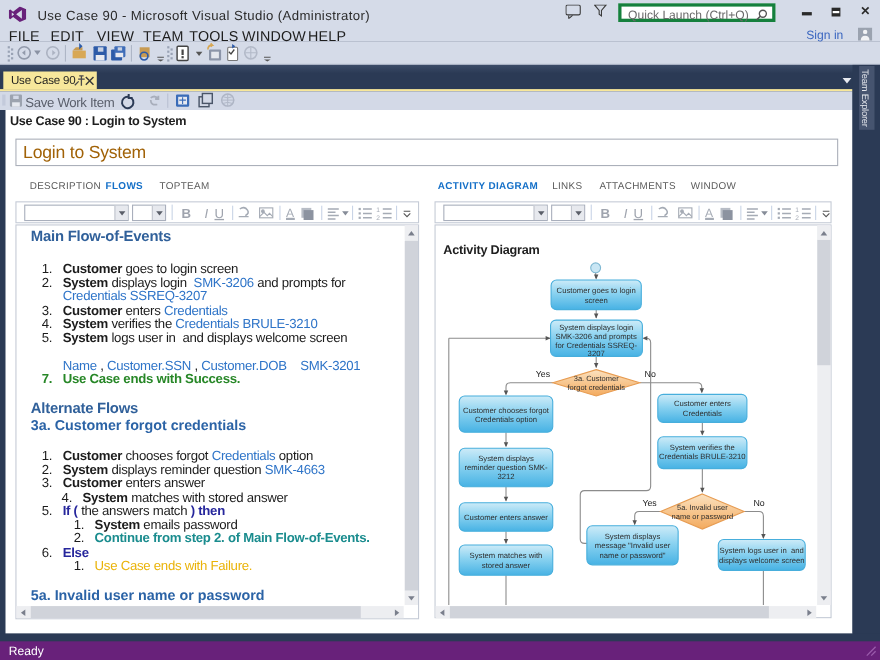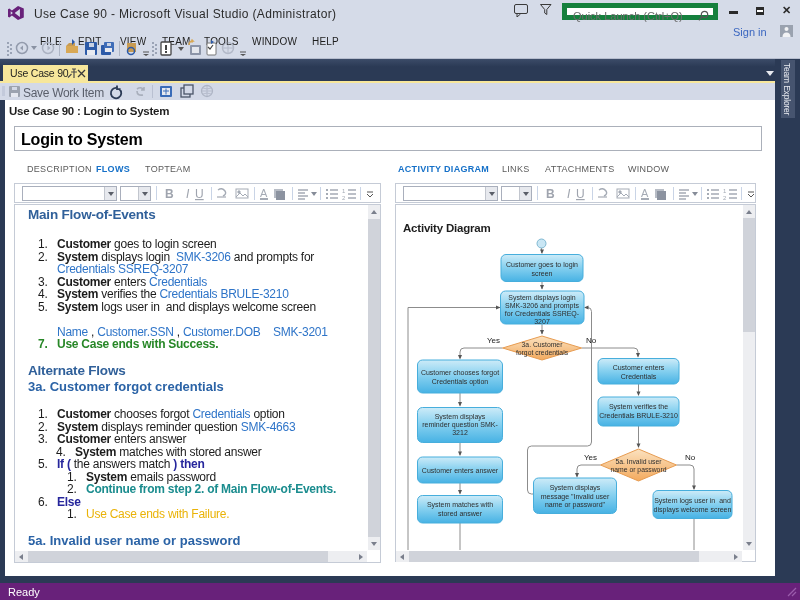--- a/index.html
+++ b/index.html
@@ -10,21 +10,21 @@
 #titlebar { left:0; top:0; width:800px; height:38px; background:#D5DBE8; }
 #toolbar1 { left:0; top:38px; width:800px; height:21px; background:#D5DBE8; border-bottom:1px solid #B6BDCE; }
 #tabbar { left:0; top:59px; width:800px; height:22px; background:linear-gradient(#3C4C68,#2B3A55 35%); }
 #yellowline { left:0; top:81px; width:775px; height:2px; background:#F7E79B; }
 #savebar { left:0; top:83px; width:775px; height:17px; background:#D3D9E7; }
 #docarea { left:5px; top:100px; width:770px; height:476px; background:#FFFFFF; }
 #rightnavy { left:775px; top:59px; width:25px; height:517px; background:#2B3A55; }
 #bottomnavy { left:0; top:576px; width:800px; height:7px; background:#2B3A55; }
 #statusbar { left:0; top:583px; width:800px; height:17px; background:#68217A; color:#FFFFFF; font-size:11px; }
 
-.menu { font-size:10px; color:#1E1E1E; top:36px; letter-spacing:0.2px;margin-left:32px; }
+.menu { font-size:13px; color:#1E1E1E; top:25px; letter-spacing:0.2px; }
 
 #doctab { left:3px; top:65px; width:85px; height:16px; background:#F7E79B; color:#1E1E1E; font-size:10.5px; letter-spacing:-0.2px; }
 
 .ptb { top:183px; height:20px; background:#FFFFFF; border:1px solid #C5CBD6; overflow:hidden; }
 .combo { position:absolute; top:2px; height:15px; background:#fff; border:1px solid #A9AFBC; }
 .combo .btn { position:absolute; right:0; top:0; width:12px; height:13px; background:#E7E9EE; border-left:1px solid #C2C6CE; }
 .combo .btn:after { content:""; position:absolute; left:3px; top:5px; border-left:3px solid transparent; border-right:3px solid transparent; border-top:4px solid #5A5E68; }
 .tsep { position:absolute; top:2px; width:1px; height:14px; background:#C9D4E6; }
 
 .cbox { background:#fff; border:1px solid #C5CBD6; }
@@ -64,21 +64,21 @@
   <path d="M10 0 L15.8 2.4 V11.6 L10 14 L3.9 9.4 L1.4 11.4 L0 10.7 V3.3 L1.4 2.6 L3.9 4.6 Z M2.7 5.3 V8.7 L4.9 7 Z M6.7 7 L11.9 11 V3 Z" fill="#68217A" fill-rule="evenodd"></path>
 </svg>
 <div class="abs" style="left:34px;top:7px;font-size:12px;letter-spacing:0.35px;color:#2B2B2B;">Use Case 90 - Microsoft Visual Studio (Administrator)</div>
 <svg class="abs" style="left:514px;top:4px;" width="15" height="13" viewBox="0 0 15 13">
   <rect x="0.5" y="0.5" width="13" height="9" rx="1.5" fill="none" stroke="#3A3A3A"></rect>
   <path d="M3 10 L3 13 L6.5 10" fill="none" stroke="#3A3A3A"></path>
 </svg>
 <svg class="abs" style="left:540px;top:4px;" width="12" height="12" viewBox="0 0 12 12">
   <path d="M0.5 0.5 L11 0.5 L6.8 5.5 L6.8 10.5 L4.7 9 L4.7 5.5 Z" fill="none" stroke="#3A3A3A"></path>
 </svg>
-<div class="abs" style="left:562px;top:3px;width:156px;height:17px;background:#fff;border:5px solid #15803d;">
+<div class="abs" style="left:562px;top:3px;width:143px;height:17px;background:#fff;border:3px solid #15803d;">
   <span style="position:absolute;left:6px;top:2px;font-size:11px;color:#6A6A6A;">Quick Launch (Ctrl+Q)</span>
   <svg style="position:absolute;right:4px;top:2px;" width="11" height="11" viewBox="0 0 11 11">
     <circle cx="6.5" cy="4.5" r="3.2" fill="none" stroke="#555" stroke-width="1.2"></circle>
     <line x1="0.8" y1="10.2" x2="4.2" y2="6.8" stroke="#555" stroke-width="1.4"></line>
   </svg>
 </div>
 <div class="abs" style="left:729px;top:11px;width:9px;height:2.5px;background:#2A2A2A;"></div>
 <div class="abs" style="left:756px;top:7px;width:8px;height:8px;background:#2A2A2A;">
     <div style="position:absolute;left:1px;top:3px;width:6px;height:2px;background:#fff;"></div>
   </div>
@@ -189,21 +189,21 @@
   <rect x="184" y="2" width="9" height="9" fill="#D3D9E7" stroke="#4A5568" stroke-width="1.3"></rect>
   <g opacity="0.5">
   <circle cx="207" cy="8" r="5.5" fill="none" stroke="#8A92A3" stroke-width="1.3"></circle>
   <path d="M202 8 h11 M207 2.5 v11 M203 5 q4 2 8 0 M203 11 q4 -2 8 0" stroke="#8A92A3" stroke-width="0.8" fill="none"></path>
   </g>
 </svg>
 <div class="abs" style="left:23px;top:86px;font-size:12px;letter-spacing:-0.3px;color:#5A5F6B;">Save Work Item</div>
 
 <div class="abs" style="left:9px;top:105px;font-size:11.5px;letter-spacing:-0.25px;font-weight:bold;color:#1E1E1E;">Use Case 90 : Login to System</div>
 <div class="abs" style="left:14px;top:126px;width:748px;height:25px;background:#fff;border:1px solid #ABB0BA;">
-  <span style="position:absolute;left:6px;top:3.5px;font-size:16px;letter-spacing:-0.2px;color:#000000;font-weight:bold;">Login to System</span>
+  <span style="position:absolute;left:6px;top:3.5px;font-size:16px;letter-spacing:-0.2px;color:#a16207;">Login to System</span>
 </div>
 
 <div class="ptab" style="left:27px;">DESCRIPTION</div>
 <div class="ptab act" style="left:96px;">FLOWS</div>
 <div class="ptab" style="left:145px;">TOPTEAM</div>
 <div class="ptab act" style="left:398px;">ACTIVITY DIAGRAM</div>
 <div class="ptab" style="left:502px;">LINKS</div>
 <div class="ptab" style="left:545px;">ATTACHMENTS</div>
 <div class="ptab" style="left:628px;">WINDOW</div>
 

